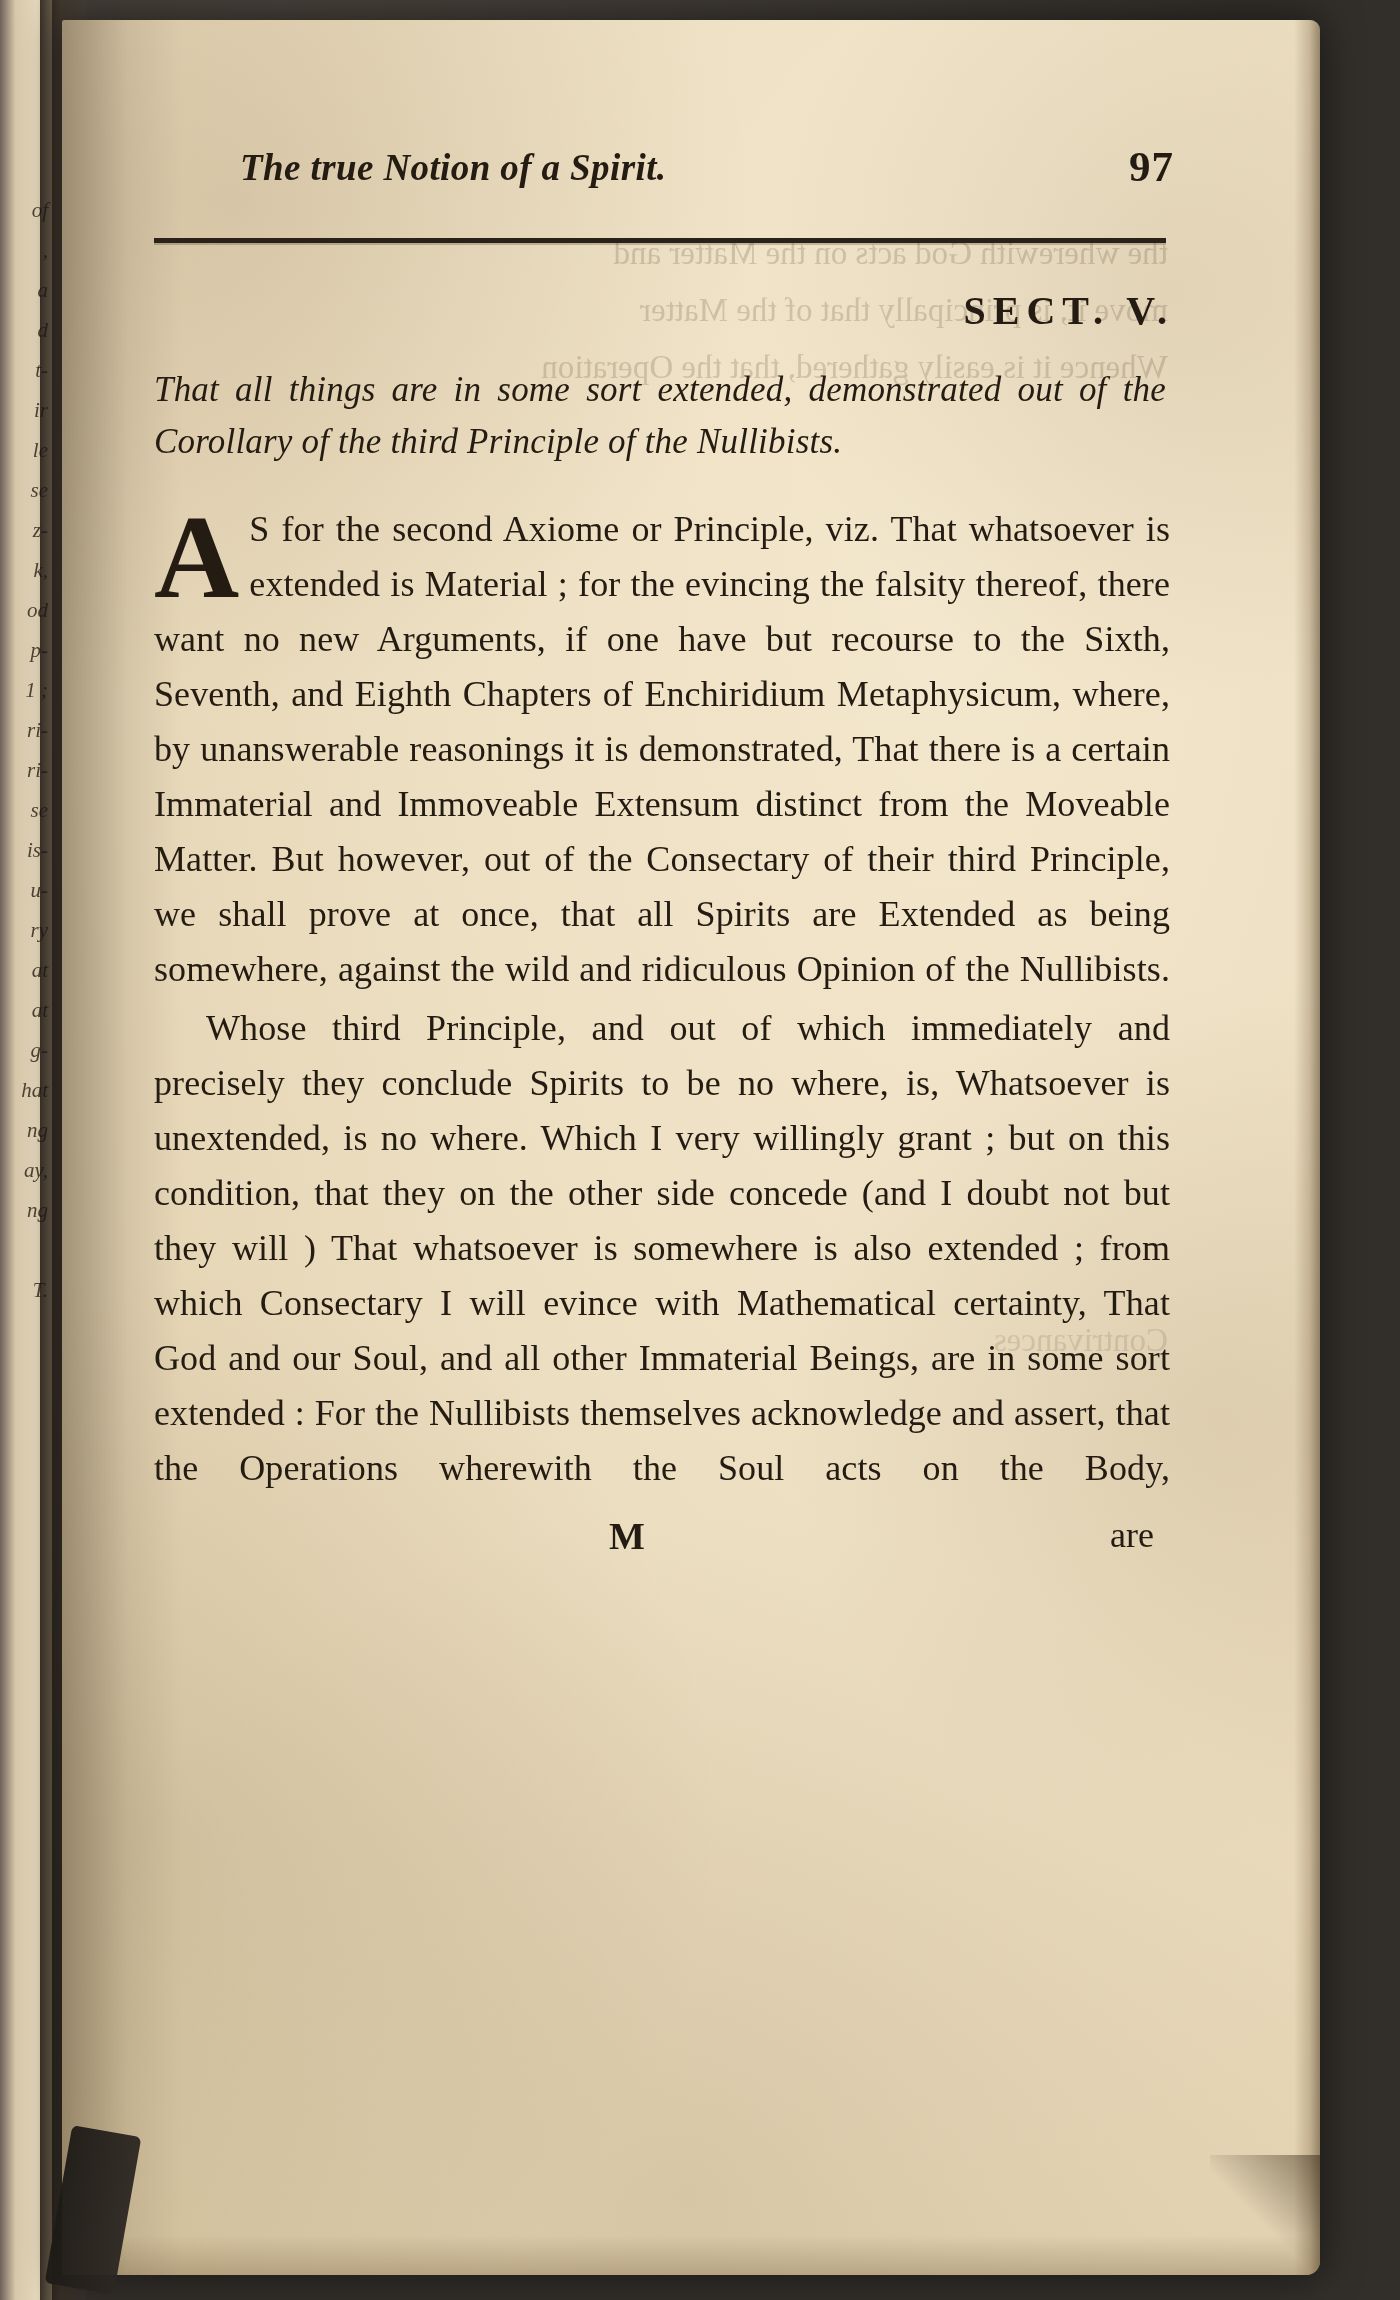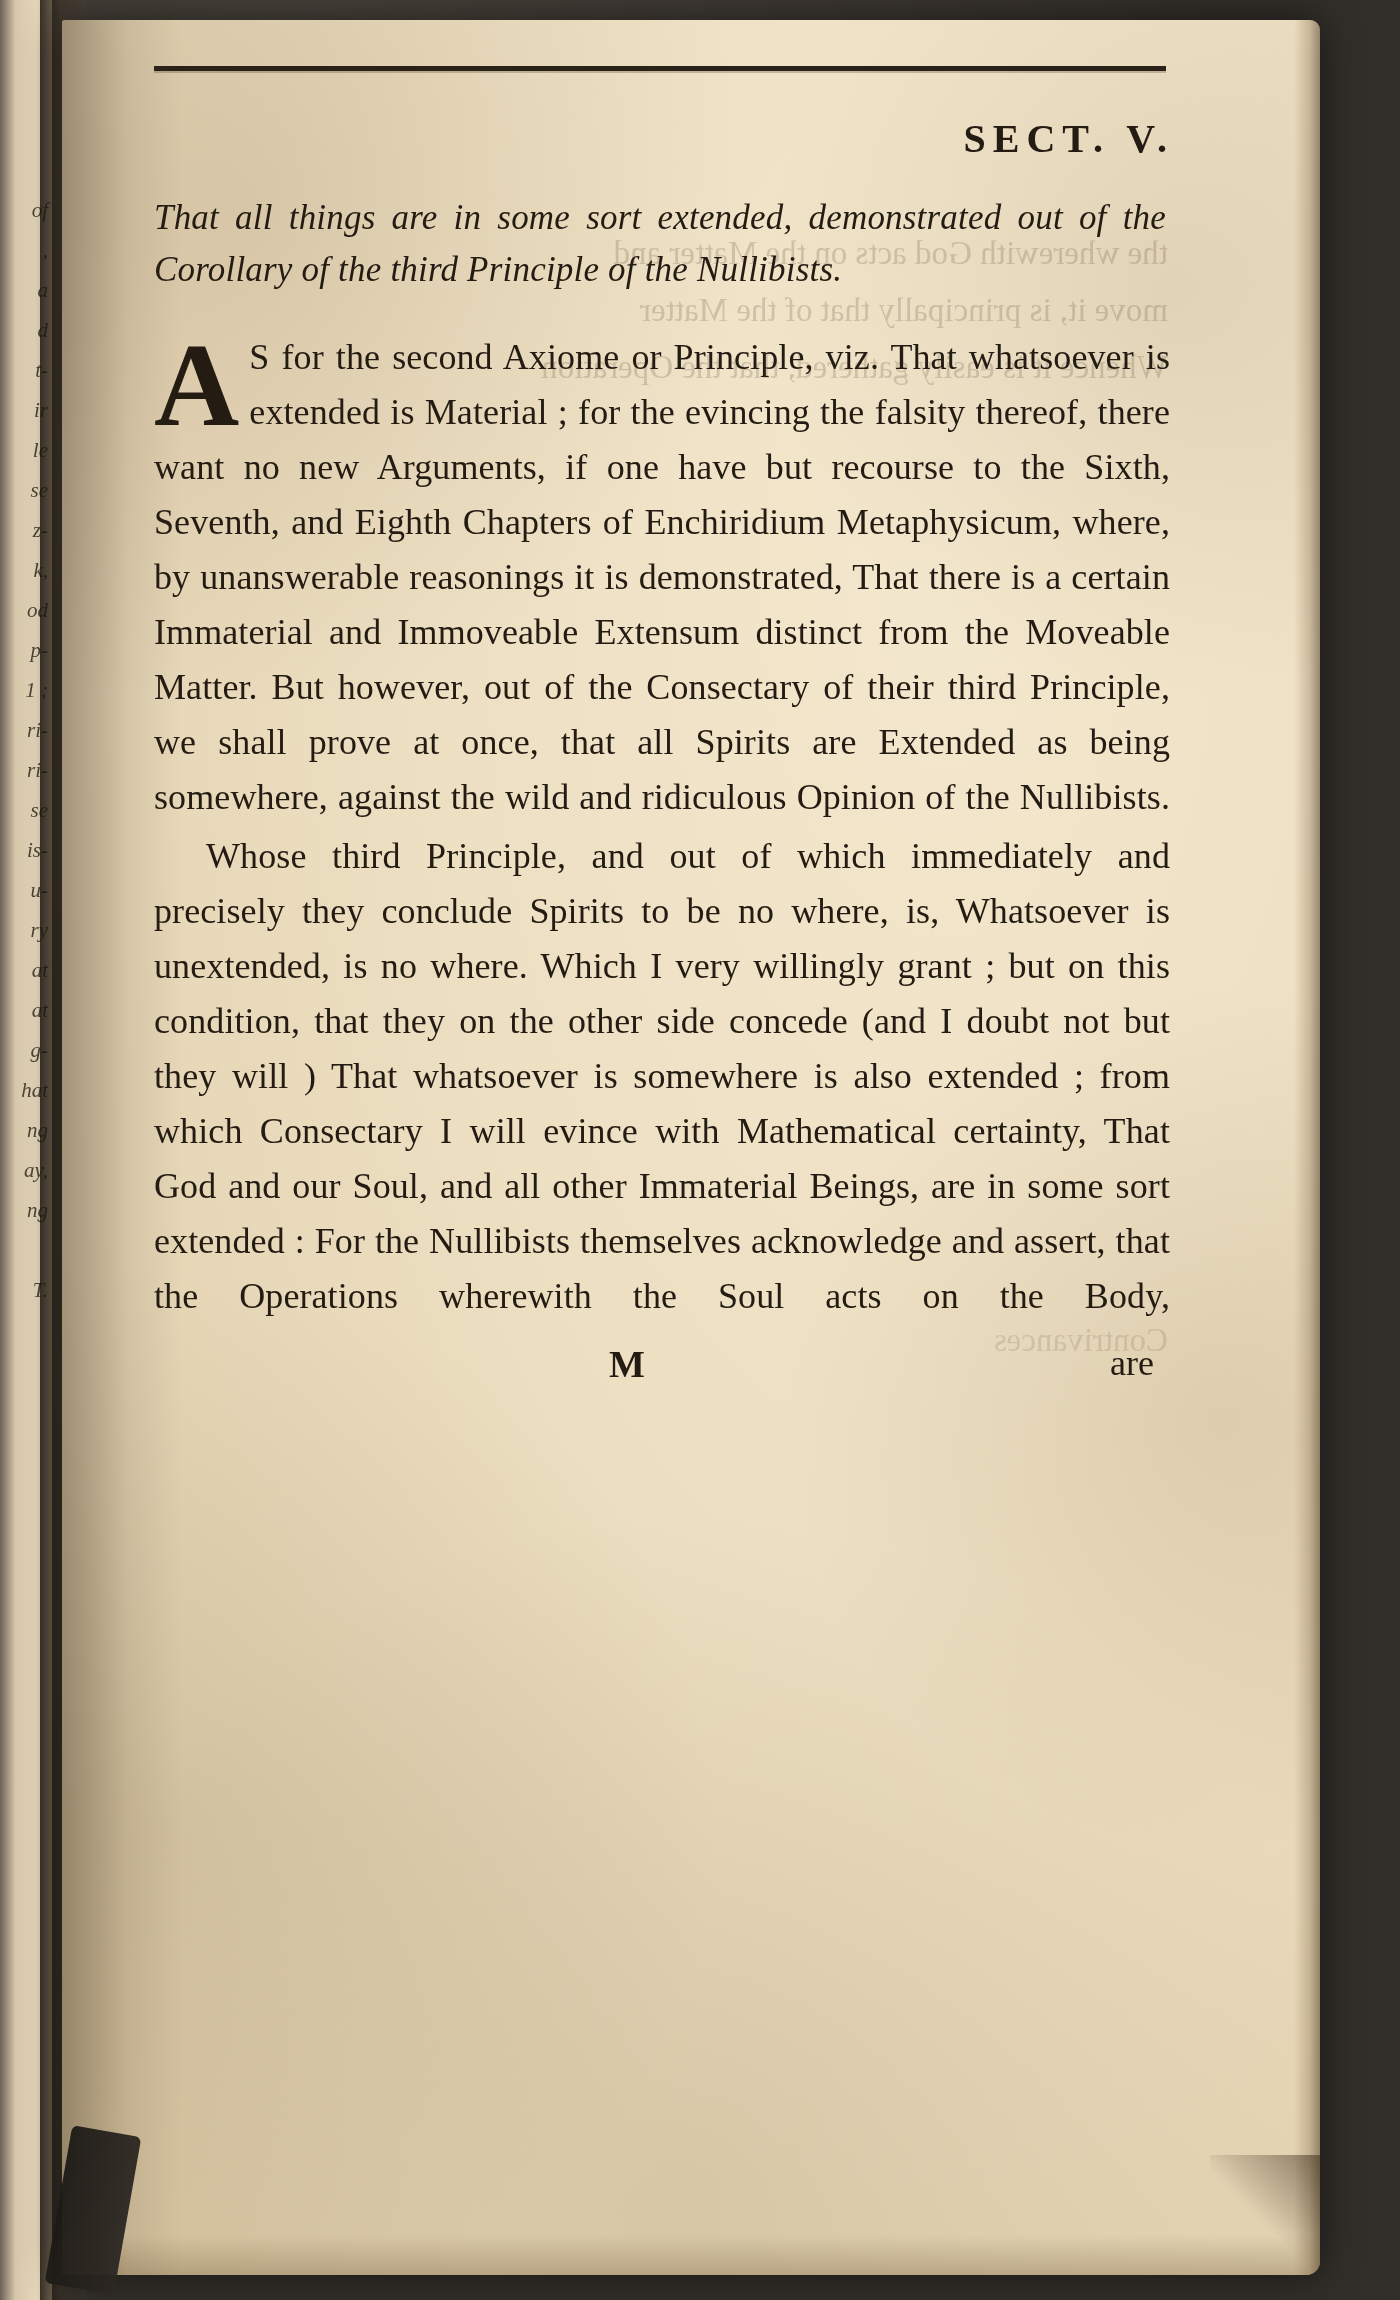--- a/index.html
+++ b/index.html
@@ -290,20 +290,24 @@
 
   <div class="page">
 
     <div class="bleed">the wherewith God acts on the Matter and
 move it, is principally that of the Matter
 Whence it is easily gathered, that the Operation</div>
     <div class="bleed lower">Contrivances</div>
 
     <div class="content">
 
+      <div class="running-head">
+        <div class="rh-title">The true Notion of a Spirit.</div>
+        <div class="rh-folio">97</div>
+      </div>
 
       <div class="rule"></div>
 
       <div class="sect-head">SECT. V.</div>
 
       <div class="argument">That all things are in some sort extended, demonstrated out of the Corollary of the third Principle of the Nullibists.</div>
 
       <div class="body-para first">
         <span class="dropcap">A</span>
         <span>S for the second Axiome or Principle, viz. That whatsoever is extended is Material ; for the evincing the falsity thereof, there want no new Arguments, if one have but recourse to the Sixth, Seventh, and Eighth Chapters of Enchiridium Metaphysicum, where, by unanswerable reasonings it is demonstrated, That there is a certain Immaterial and Immoveable Extensum distinct from the Moveable Matter. But however, out of the Consectary of their third Principle, we shall prove at once, that all Spirits are Extended as being somewhere, against the wild and ridiculous Opinion of the Nullibists.</span>

